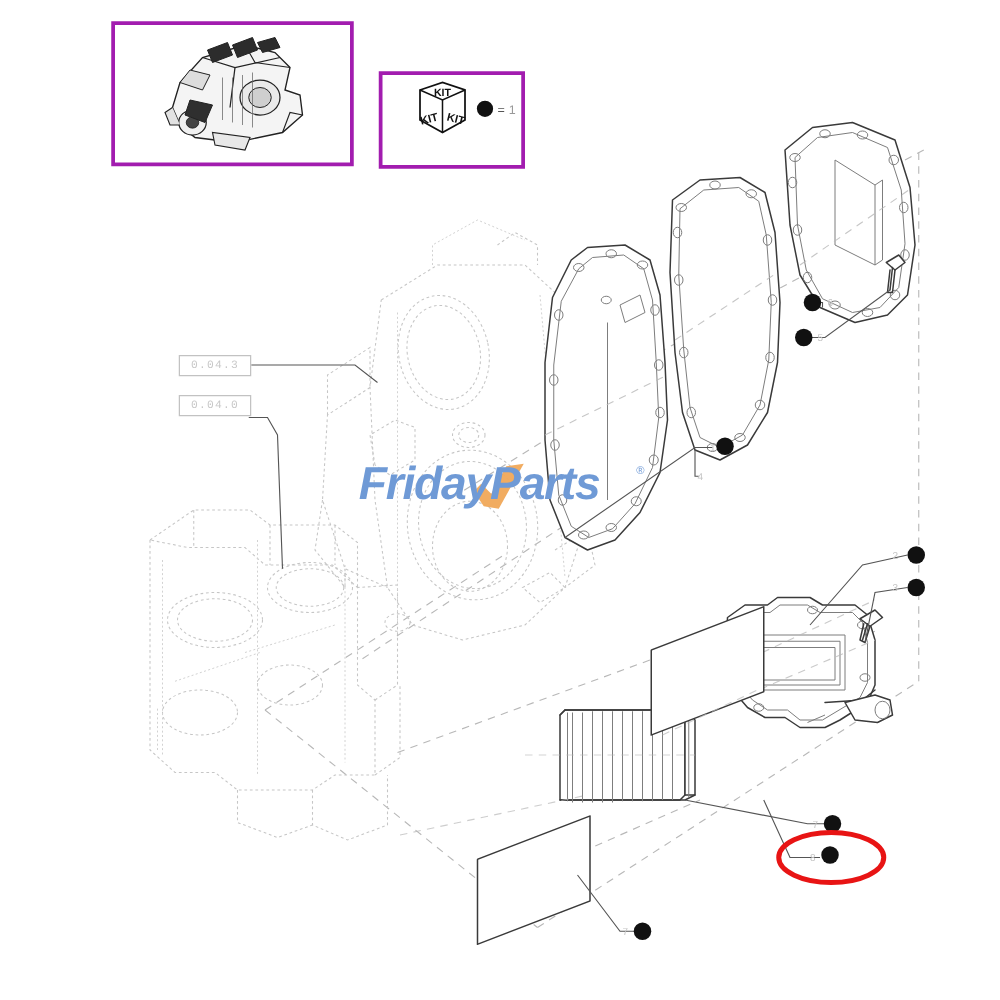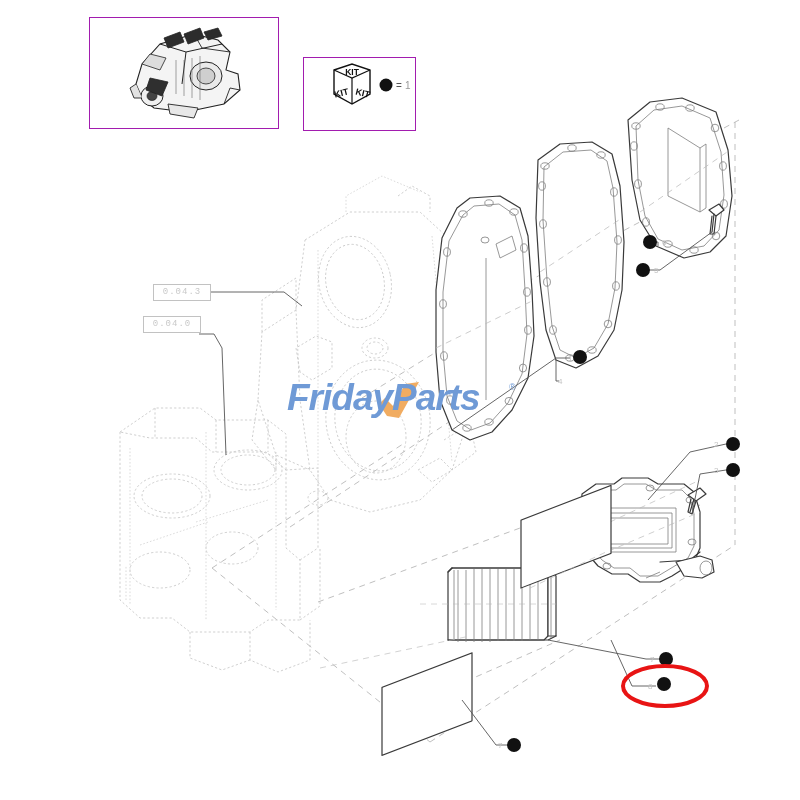--- a/index.html
+++ b/index.html
@@ -1,29 +1,29 @@
 <!DOCTYPE html>
 <html><head>
 <meta charset="utf-8">
 <style>
   html,body{margin:0;padding:0;background:#ffffff;}
   body{width:800px;height:800px;overflow:hidden;font-family:"Liberation Sans",sans-serif;}
   #stage{position:relative;width:800px;height:800px;background:#fff;}
   svg{display:block;}
-  .thumb-box{position:absolute;border:1px solid #a21caf;background:#fff;}
+  .thumb-box{position:absolute;border:3px solid #a21caf;background:#fff;}
   #engine-thumb{left:89px;top:17px;width:188px;height:110px;}
   #kit-thumb{left:303px;top:57px;width:111px;height:72px;}
   .ref-label{position:absolute;border:1px solid #c2c2c2;background:#fff;
     font-family:"Liberation Mono",monospace;font-size:9px;color:#c9c9c9;
     letter-spacing:1px;text-align:center;line-height:15px;height:15px;width:56px;}
-  #ref-label-1{left:153px;top:284px;text-align:center;}
+  #ref-label-1{left:143px;top:284px;text-align:center;}
   #ref-label-2{left:143px;top:316px;}
   .kit-txt{font-family:"Liberation Sans",sans-serif;font-weight:bold;fill:#111;}
   .cnum{font-family:"Liberation Sans",sans-serif;font-size:8px;fill:#c4c4c4;}
-  .wm{position:absolute;left:287px;top:378px;width:230px;height:42px;}
+  .wm{position:absolute;left:287px;top:367px;width:230px;height:42px;}
   .wm-text{font-family:"Liberation Sans",sans-serif;font-weight:bold;
     font-style:italic;font-size:37px;fill:#6f9ad6;letter-spacing:-1px;}
 </style>
 </head>
 <body>
 
 <div id="stage">
 
   <svg width="800" height="800" viewBox="0 0 800 800">
 

